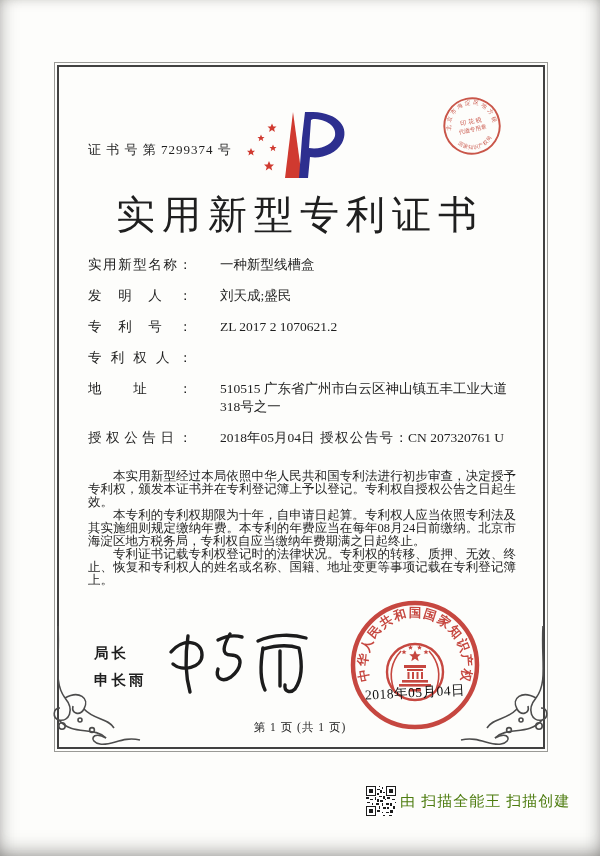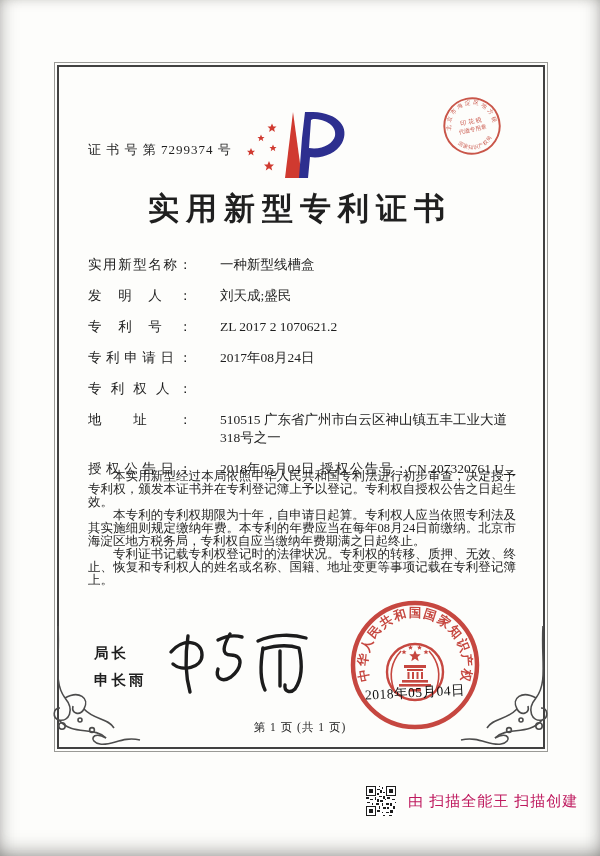--- a/index.html
+++ b/index.html
@@ -9,42 +9,42 @@
     font-family:"Liberation Serif","DejaVu Serif",serif;color:#1f1f1f;
     box-shadow:inset 0 -16px 20px -14px rgba(70,68,64,.55),
                inset 14px 0 18px -14px rgba(70,68,64,.40),
                inset -14px 0 18px -14px rgba(70,68,64,.40),
                inset 0 10px 14px -12px rgba(70,68,64,.25);
   }
   .frame{position:absolute;left:54px;top:62px;width:488px;height:684px;border:1px solid #9a9a96;padding:2px;box-sizing:content-box;}
   .frame-inner{width:100%;height:100%;border:2px solid #414141;box-sizing:border-box;}
   .cert-no{position:absolute;left:88px;top:103px;font-size:13px;letter-spacing:1px;margin-top:38px;}
   .logo{position:absolute;left:236px;top:108px;width:128px;height:80px;}
-  .title{position:absolute;left:100px;top:188px;width:400px;text-align:center;font-size:31px;font-weight:700;letter-spacing:7px;white-space:nowrap;}
+  .title{position:absolute;left:100px;top:188px;width:400px;text-align:center;font-size:39px;font-weight:400;letter-spacing:7px;white-space:nowrap;}
   .fields{position:absolute;left:88px;top:256px;width:430px;font-size:13.5px;}
   .field-row{display:flex;line-height:18px;margin-bottom:13px;position:relative;}
   .field-label{width:104px;flex:none;text-align:justify;text-align-last:justify;font-family:Liberation Serif, serif;}
   .field-value{margin-left:28px;width:310px;}
   .field-value.wide{width:330px;}
   .col2{position:absolute;left:232px;top:0;display:flex;white-space:nowrap;}
   .col2 .field-label{width:88px;}
   .paragraphs{position:absolute;left:88px;top:470px;width:428px;font-size:12.5px;line-height:13px;text-align:justify;}
   .paragraphs p{margin:0;text-indent:2em;}
   .officer{position:absolute;left:94px;top:640px;font-size:14.5px;line-height:27px;letter-spacing:3px;font-weight:600;}
   .signature{position:absolute;left:158px;top:624px;width:168px;height:82px;}
   .seal{position:absolute;left:342px;top:592px;width:146px;height:146px;opacity:.93;}
   .seal-date{position:absolute;left:338px;top:684px;width:154px;text-align:center;font-size:13.5px;letter-spacing:.5px;color:#101010;transform:rotate(-3deg);z-index:5;}
   .tax-stamp{position:absolute;left:438px;top:92px;width:68px;height:68px;opacity:.85;}
   .flourish{position:absolute;width:95px;height:122px;}
   .flourish.bl{left:50px;top:626px;}
   .flourish.br{left:456px;top:626px;transform:scaleX(-1);}
   .page-footer{position:absolute;left:150px;top:720px;width:300px;text-align:center;font-size:11.5px;letter-spacing:1px;}
   .scan-bar{position:absolute;left:366px;top:786px;display:flex;align-items:center;}
   .qr{width:30px;height:30px;flex:none;}
-  .scan-text{margin-left:12px;font-family:"Liberation Sans","DejaVu Sans",sans-serif;font-size:15px;color:#be185d;letter-spacing:1px;white-space:nowrap;}
+  .scan-text{margin-left:4px;font-family:"Liberation Sans","DejaVu Sans",sans-serif;font-size:15px;color:#4d7c0f;letter-spacing:1px;white-space:nowrap;}
 </style>
 </head>
 <body>
 
 <div class="paper">
 
   <div class="frame">
     <div class="frame-inner"></div>
   </div>
 
@@ -82,24 +82,20 @@
       <span class="field-label">实用新型名称：</span>
       <span class="field-value">一种新型线槽盒</span>
     </div>
     <div class="field-row">
       <span class="field-label">发明人：</span>
       <span class="field-value">刘天成;盛民</span>
     </div>
     <div class="field-row">
       <span class="field-label">专利号：</span>
       <span class="field-value">ZL 2017 2 1070621.2</span>
-    </div>
-    <div class="field-row">
-      <span class="field-label">专利申请日：</span>
-      <span class="field-value">2017年08月24日</span>
     </div>
     <div class="field-row">
       <span class="field-label">专利权人：</span>
     </div>
     <div class="field-row">
       <span class="field-label">地址：</span>
       <span class="field-value wide">510515 广东省广州市白云区神山镇五丰工业大道318号之一</span>
     </div>
     <div class="field-row">
       <span class="field-label">授权公告日：</span>

